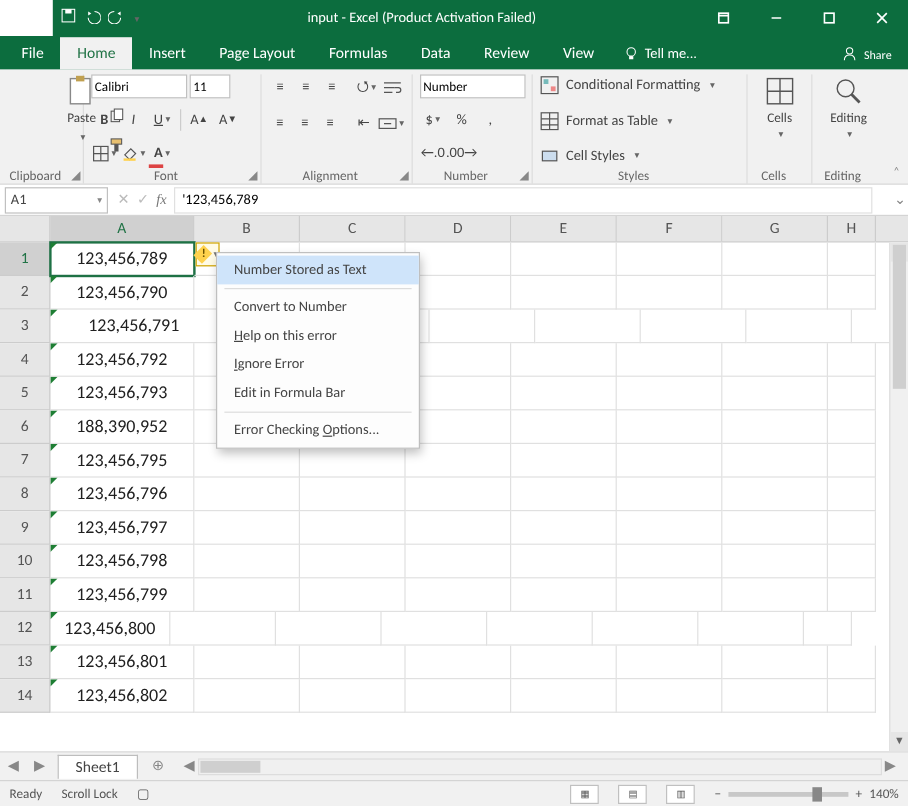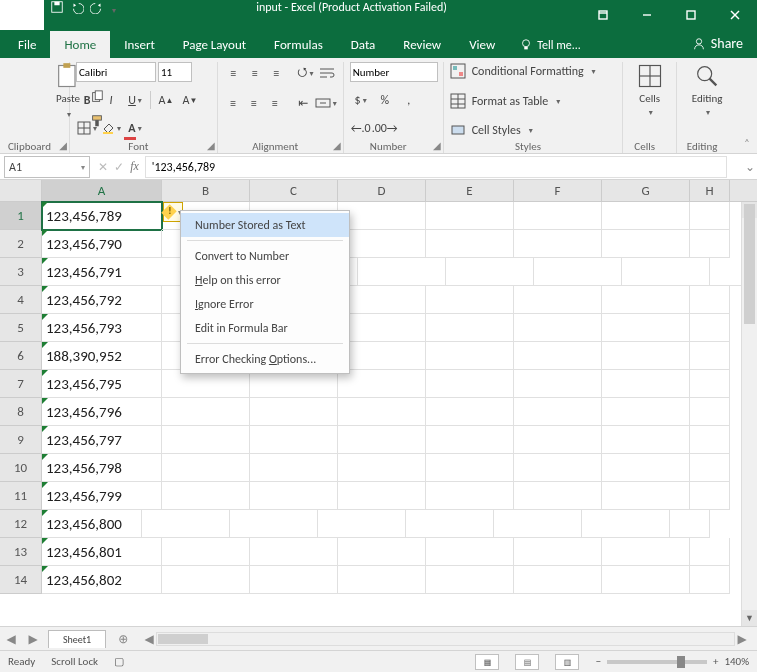--- a/index.html
+++ b/index.html
@@ -1,33 +1,33 @@
 <!DOCTYPE html>
 <html><head>
 <meta charset="utf-8">
 <style>
   * { box-sizing: border-box; margin: 0; padding: 0; font-family: "Segoe UI", Calibri, sans-serif; }
   body { width: 757px; height: 672px; background: #ffffff; overflow: hidden; font-size: 12px; color: #444; }
 
   
-  .titlebar { height: 30px; background: #0c6d3e; display: flex; align-items: flex-start; color: #fff; margin-left: 44px; }
+  .titlebar { height: 30px; background: #0c6d3e; display: flex; align-items: center; color: #fff; margin-left: 44px; }
   .titlebar .qat { display: flex; align-items: center; gap: 6px; padding: 0 6px; }
   .titlebar .title { flex: 1; text-align: center; font-size: 12px; }
   .titlebar .winctrl { display: flex; }
   .titlebar .winctrl div { width: 44px; height: 30px; display: flex; align-items: center; justify-content: center; cursor: default; }
   .win-icon { width:10px; height:10px; stroke:#fff; stroke-width:1.4; fill:none; }
   .qat svg { width:14px; height:14px; }
 
   
   .ribbontabs { height: 28px; background: #0c6d3e; display: flex; align-items: flex-end; padding-left: 4px; color: #fff; font-size: 13px; }
   .ribbontabs .tab { padding: 6px 14px; cursor: default; position: relative; }
   .ribbontabs .tab.active { background: #f1f1f1; color: #217346; }
   .ribbontabs .spacer { flex: 1; }
   .ribbontabs .tell { display:flex; align-items:center; gap:4px; padding:0 10px 6px 10px; font-size:12px;}
-  .ribbontabs .share { display:flex; align-items:center; gap:5px; padding:0 14px 6px 10px; font-size:14px;}
+  .ribbontabs .share { display:flex; align-items:center; gap:5px; padding:0 14px 6px 10px; font-size:10px;}
 
   
   .ribbon { height: 96px; background: #f1f1f1; border-bottom: 1px solid #d4d4d4; display: flex; padding-top:4px;}
   .group { border-right: 1px solid #dcdcdc; padding: 0 6px 14px 6px; display:flex; flex-direction:column; justify-content:space-between; position:relative;}
   .group-label { position:absolute; bottom:0; left:0; right:10px; text-align:center; font-size:11px; color:#666; }
   .group .launcher { position:absolute; bottom:1px; right:2px; font-size:10px; color:#888;}
   .btncol { display:flex; flex-direction:column; align-items:center; gap:2px; font-size:11px; color:#444; cursor:default;}
   .btncol .big { width:28px; height:28px;}
   .rowbtns { display:flex; gap:2px; align-items:center;}
   .smbtn { width:22px; height:22px; display:flex; align-items:center; justify-content:center; font-size:12px; color:#444; cursor:default;}
@@ -48,42 +48,42 @@
   .grid-wrap { position:relative; height: calc(672px - 30px - 28px - 96px - 26px - 24px - 22px); background:#fff; overflow:hidden;}
   .colheads { display:flex; height:22px; background:#e6e6e6; border-bottom:1px solid #ccc;}
   .corner { width:42px; border-right:1px solid #ccc; background:#e6e6e6;}
   .ch { border-right:1px solid #ccc; text-align:center; line-height:22px; font-size:13px; color:#555; background:#e6e6e6;}
   .ch.selhead { background:#d0d0d0; color:#217346;}
   .rows { position:relative;}
   .row { display:flex; height:28px;}
   .rh { width:42px; border-right:1px solid #ccc; border-bottom:1px solid #ccc; background:#e6e6e6; text-align:center; line-height:28px; font-size:13px; color:#555;}
   .rh.selhead { background:#d0d0d0; color:#217346;}
   .cell { border-right:1px solid #e0e0e0; border-bottom:1px solid #e0e0e0; position:relative; line-height:28px; padding:0 4px; font-size:15px; font-family:Calibri,sans-serif; color:#202020; white-space:nowrap; overflow:hidden;}
-  .cell.colA { text-align:left;}
+  .cell.colA { text-align:center;}
   .cell.sel { outline:2px solid #1e7145; outline-offset:-1px;}
   .green-tri::before { content:""; position:absolute; top:0; left:0; border-style:solid; border-width:6px 6px 0 0; border-color:#1e7e34 transparent transparent transparent;}
   .v-scroll { position:absolute; right:0; top:22px; bottom:0; width:16px; background:#f0f0f0; border-left:1px solid #ddd;}
   .v-thumb { position:absolute; left:2px; right:2px; top:2px; height:120px; background:#cfcfcf;}
   .v-arrow { position:absolute; left:0; right:0; height:16px; background:#e6e6e6; text-align:center; font-size:9px; line-height:16px; color:#666;}
 
   
   .smarttag { position:absolute; left:163px; top:22px; width:20px; height:20px; background:#fffbe6; border:1px solid #cfa400; display:flex; align-items:center; justify-content:center; font-size:12px; color:#b07800; z-index:6; }
   .smarttag::after{content:"▾"; font-size:8px; color:#777; margin-left:4px;}
   .warn-diamond { width:12px;height:12px; background:#ffd24d; transform:rotate(45deg); display:inline-block; position:relative;}
   .warn-diamond::after{content:"!"; position:absolute; transform:rotate(-45deg); left:3px; top:-2px; font-size:10px; font-weight:bold; color:#6b5200;}
 
   .ctxmenu { position:absolute; left:180px; top:30px; width:170px; background:#fdfdfd; border:1px solid #bfbfbf; box-shadow:2px 4px 8px rgba(0,0,0,.25); z-index:7; font-size:12px; padding:2px 0;}
   .ctxmenu .mi { padding:5px 14px; cursor:default;}
   .ctxmenu .mi.hl { background:#cfe4fa;}
   .ctxmenu .sep { height:1px; background:#dcdcdc; margin:3px 6px;}
 
   
   .sheettabs { height:24px; background:#f1f1f1; border-top:1px solid #d4d4d4; display:flex; align-items:center; font-size:12px;}
   .nav-arrow { width:22px; text-align:center; color:#888; cursor:default;}
-  .sheettab { background:#fff; border:1px solid #bdbdbd; border-bottom:none; padding:2px 14px; font-size:10px; margin-left:4px;}
+  .sheettab { background:#fff; border:1px solid #bdbdbd; border-bottom:none; padding:2px 14px; font-size:13px; margin-left:4px;}
   .addsheet { width:22px; text-align:center; color:#888; cursor:default; margin-left:6px;}
   .sheettabs .h-scroll { flex:1; margin:0 8px; display:flex; align-items:center;}
   .h-track { flex:1; height:14px; background:#f0f0f0; border:1px solid #ddd; position:relative;}
   .h-thumb { position:absolute; left:1px; top:1px; bottom:1px; width:50px; background:#cfcfcf;}
 
   
   .statusbar { height:22px; background:#f1f1f1; border-top:1px solid #d4d4d4; display:flex; align-items:center; font-size:11px; padding:0 8px; gap:16px; color:#555;}
   .statusbar .spacer { flex:1;}
   .viewbtn { width:24px; height:16px; border:1px solid #c0c0c0; background:#fff; font-size:8px; display:flex; align-items:center; justify-content:center;}
   .zoom { display:flex; align-items:center; gap:6px;}

